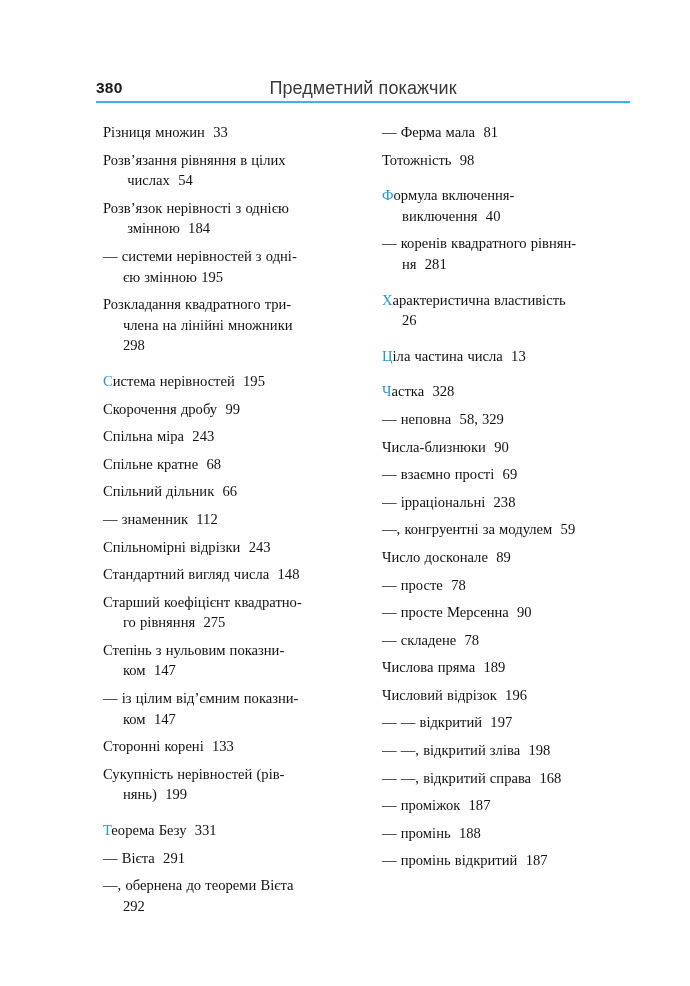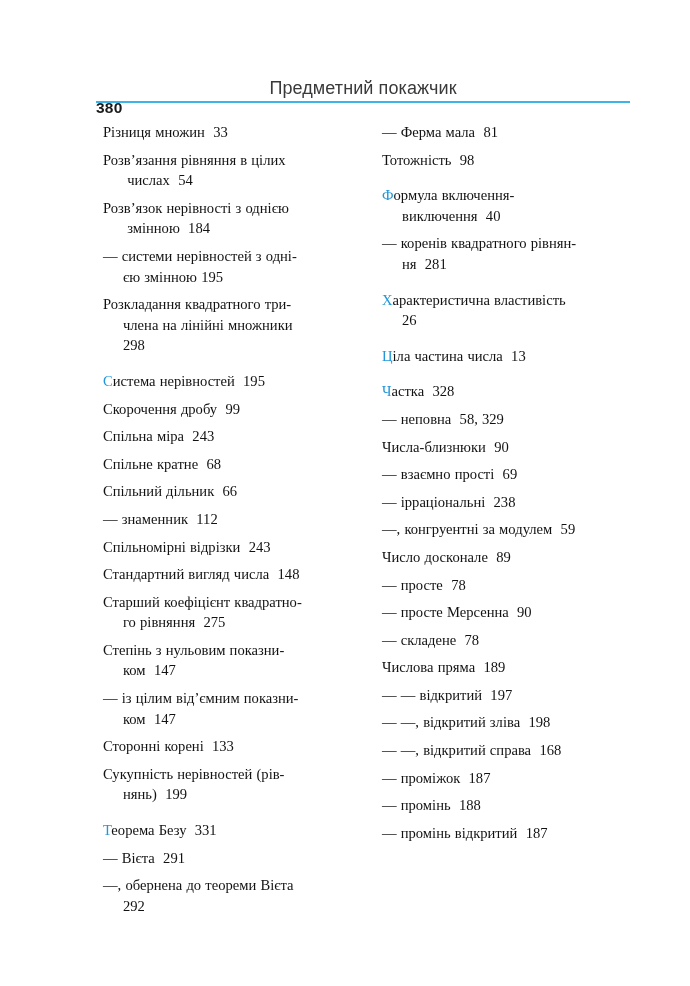--- a/index.html
+++ b/index.html
@@ -38,21 +38,20 @@
   .folio {
     position: absolute;
     left: 0;
     top: 0;
     font-family: "Liberation Sans", "DejaVu Sans", sans-serif;
     font-weight: bold;
     font-size: 15.5px;
     letter-spacing: 0.2px;
     color: #1a1a1a;
     line-height: 20px;
-    margin-top: 20px;
   }
   .head-title {
     position: absolute;
     left: 0;
     top: 0;
     width: 534px;
     text-align: center;
     font-family: "Liberation Sans", "DejaVu Sans", sans-serif;
     font-size: 18px;
     font-weight: normal;
@@ -178,20 +177,21 @@
           <p class="entry"><span>— неповна  58, 329</span></p>
           <p class="entry"><span>Числа-близнюки  90</span></p>
           <p class="entry"><span>— взаємно прості  69</span></p>
           <p class="entry"><span>— ірраціональні  238</span></p>
           <p class="entry"><span>—, конгруентні за модулем  59</span></p>
           <p class="entry"><span>Число досконале  89</span></p>
           <p class="entry"><span>— просте  78</span></p>
           <p class="entry"><span>— просте Мерсенна  90</span></p>
           <p class="entry"><span>— складене  78</span></p>
           <p class="entry"><span>Числова пряма  189</span></p>
+          <p class="entry"><span>Числовий відрізок  196</span></p>
           <p class="entry"><span>— — відкритий  197</span></p>
           <p class="entry"><span>— —, відкритий зліва  198</span></p>
           <p class="entry"><span>— —, відкритий справа  168</span></p>
           <p class="entry"><span>— проміжок  187</span></p>
           <p class="entry"><span>— промінь  188</span></p>
           <p class="entry"><span>— промінь відкритий  187</span></p>
         </div>
       </div>
   </div>
 

